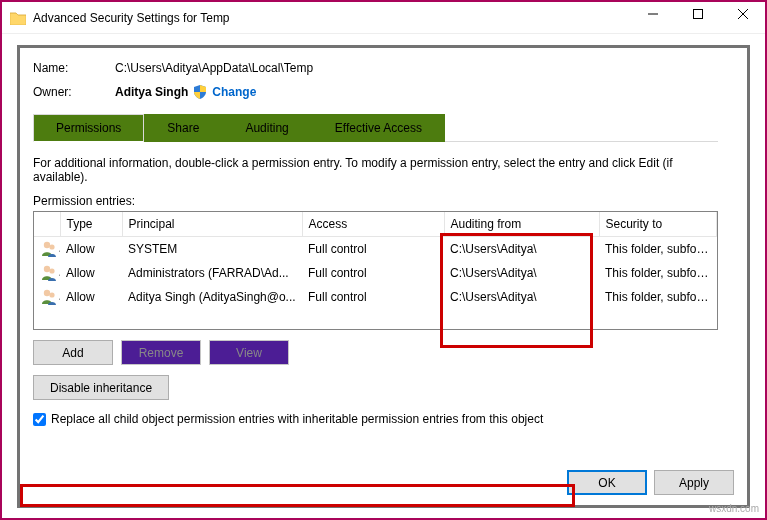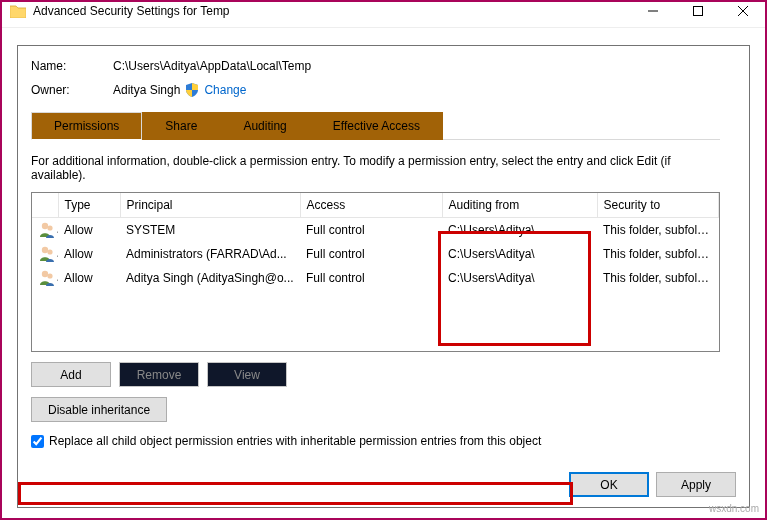--- a/index.html
+++ b/index.html
@@ -1,54 +1,54 @@
 <!DOCTYPE html>
 <html><head>
 <meta charset="utf-8">
 <style>
 * { box-sizing: border-box; }
 body { margin: 0; font-family: "Segoe UI", Tahoma, sans-serif; font-size: 12px; color: #000; background: #fff; }
 .window { width: 767px; height: 520px; border: 2px solid #a9045a; position: relative; background: #fff; }
-.titlebar { height: 26px; display: flex; align-items: center; padding: 0 0 8px 8px; border-bottom: 1px solid #eee; }
+.titlebar { height: 32px; display: flex; align-items: flex-end; padding: 0 0 8px 8px; border-bottom: 1px solid #eee; }
 .title-icon { width: 16px; height: 14px; margin-right: 7px; }
 .folder-svg { display:block; }
 .title-text { flex: 1; font-size: 12px; }
 .win-controls { display: flex; height: 100%; }
 .win-btn { width: 45px; height: 100%; display: flex; align-items: center; justify-content: center; color: #333; background: transparent; border: none; }
 .win-btn svg { width: 10px; height: 10px; }
 .content { padding: 13px 15px 10px 15px; position: absolute; top: 30px; left: 0; right: 0; bottom: 0; }
-.outer-box { border: 1px solid #737373; height: 100%; padding: 13px 29px 10px 13px; position: relative; }
+.outer-box { border: 3px solid #737373; height: 100%; padding: 13px 29px 10px 13px; position: relative; }
 .field-row { display: flex; margin-bottom: 10px; align-items: center; }
 .field-label { width: 82px; color: #000; }
-.owner-row { display: flex; align-items: flex-start; gap: 5px; }
+.owner-row { display: flex; align-items: flex-start; gap: 5px; font-weight: bold; }
 .shield-icon { width: 14px; height: 14px; }
 .link { color: #0066cc; cursor: pointer; }
 .tabs { display: flex; border-bottom: 1px solid #d9d9d9; margin-top: 14px; }
-.tab { padding: 6px 22px; border: 1px solid transparent; border-bottom: none; font-size: 12px; cursor: pointer; position: relative; top: 1px; background: #a16207; }
+.tab { padding: 6px 22px; border: 1px solid transparent; border-bottom: none; font-size: 12px; cursor: pointer; position: relative; top: 1px; background: #4d7c0f; }
 .tab.active { border-color: #d9d9d9; border-bottom: 1px solid #fff; }
 .info-text { margin: 14px 0 10px 0; }
 .entries-label { margin-bottom: 3px; }
-.table-wrap { border: 1px solid #828282; height: 160px; overflow: hidden; position: relative; }
+.table-wrap { border: 1px solid #828282; height: 119px; overflow: hidden; position: relative; }
 .ptable { width: 100%; border-collapse: collapse; table-layout: fixed; }
 .ptable th { text-align: left; font-weight: normal; padding: 5px 6px; border-right: 1px solid #e5e5e5; border-bottom: 1px solid #e5e5e5; background: #fff; font-size: 12px; }
 .ptable td { padding: 3px 6px; white-space: nowrap; overflow: hidden; text-overflow: ellipsis; vertical-align: middle; }
 .col-icon { width: 26px; }
 .col-type { width: 62px; }
 .col-principal { width: 180px; }
 .col-access { width: 142px; }
 .col-inh { width: 155px; }
 .col-applies { }
 .row-icon { width: 18px; height: 18px; display: inline-block; vertical-align: middle; }
 .person-svg { display:block; }
 .highlight-col { position: absolute; border: 3px solid #c00; pointer-events: none; }
 .hl1 { top: 185px; left: 420px; width: 153px; height: 115px; }
 .hl2 { top: 436px; left: 0px; width: 555px; height: 23px; }
 .btn-row { display: flex; gap: 8px; margin-top: 10px; }
 .wbtn { min-width: 80px; height: 25px; border: 1px solid #adadad; background: #e1e1e1; font-size: 12px; font-family: inherit; padding: 0 16px; cursor: pointer; }
-.wbtn:disabled { color: #888; background: #0f172a; border-color: #c6c6c6; cursor: default; }
+.wbtn:disabled { color: #888; background: #4c1d95; border-color: #c6c6c6; cursor: default; }
 .wbtn.default { border-color: #0078d7; box-shadow: inset 0 0 0 1px #0078d7; }
 .disable-row { margin-top: 10px; }
 .checkbox-row { margin-top: 12px; display: flex; align-items: center; gap: 5px; }
 .checkbox-row input { margin:0; }
 .footer { display: flex; justify-content: flex-end; gap: 7px; position: absolute; bottom: 10px; right: 13px; }
 .watermark { position: absolute; bottom: 4px; right: 6px; font-size: 10px; color: #aaa; pointer-events:none;}
 </style>
 </head>
 <body>
 
@@ -105,20 +105,21 @@
       </div>
 
       <div class="tabs">
         <div class="tab active">Permissions</div>
         <div class="tab">Share</div>
         <div class="tab">Auditing</div>
         <div class="tab">Effective Access</div>
       </div>
 
       <div class="info-text">For additional information, double-click a permission entry. To modify a permission entry, select the entry and click Edit (if available).</div>
+      <div class="entries-label">Permission entries:</div>
 
       <div class="table-wrap">
         <table class="ptable">
           <colgroup>
             <col class="col-icon">
               <col class="col-type">
               <col class="col-principal">
               <col class="col-access">
               <col class="col-inh">
               <col class="col-applies">

